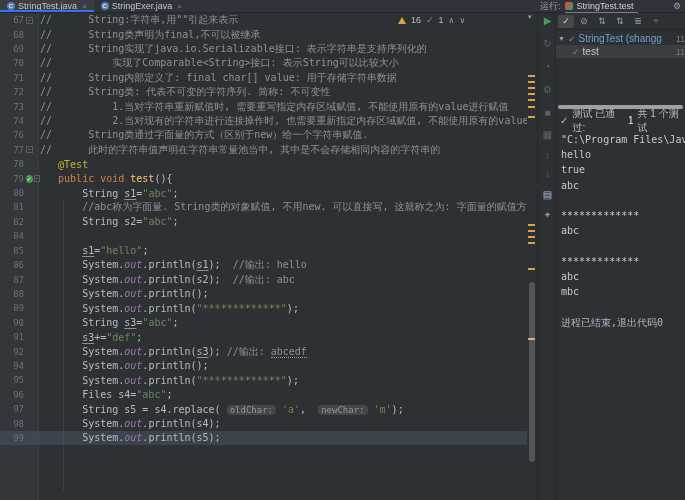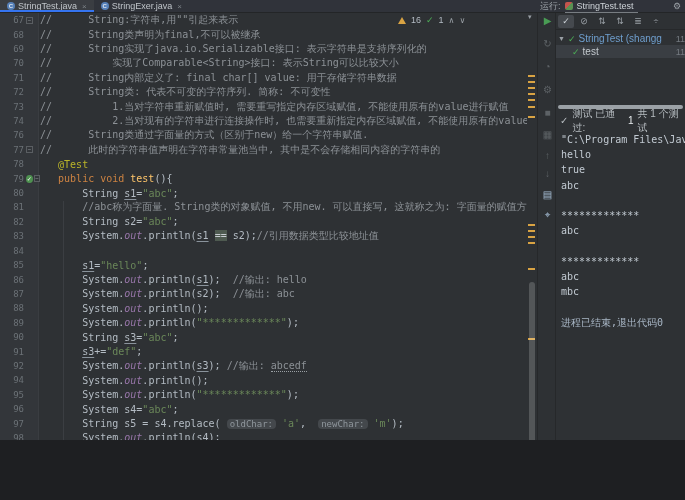--- a/index.html
+++ b/index.html
@@ -1,18 +1,18 @@
 <!DOCTYPE html>
 <html><head>
 <meta charset="utf-8">
 <style>
   * { margin:0; padding:0; box-sizing:border-box; }
   html,body { background:#1e1f22; }
   .app {
-    position:relative; width:685px; height:440px; overflow:hidden;
+    position:relative; width:685px; height:500px; overflow:hidden;
     background:#2e3134; font-family:"Liberation Sans", sans-serif;
     color:#b4bcc4; -webkit-font-smoothing:antialiased;
   }
   
   .topstrip { position:absolute; left:0; top:0; width:685px; height:13px;
     background:#30333a; border-bottom:1px solid #232527; display:flex; }
   .tabs { display:flex; width:537px; }
   .tab { display:flex; align-items:center; gap:3px; padding:0 7px; font-size:9px;
     color:#bfc4c9; position:relative; cursor:default; }
   .tab.active { background:#3a3d42; }
@@ -205,25 +205,20 @@
           <span class="num">81</span>
           <span class="gicons"></span>
           <span class="codetxt"><span class="t-c">       //abc称为字面量. String类的对象赋值, 不用new. 可以直接写, 这就称之为: 字面量的赋值方式</span></span>
         </div>
         <div class="ln">
           <span class="num">82</span>
           <span class="gicons"></span>
           <span class="codetxt"><span class="t-p">       String s2=</span><span class="t-s">"abc"</span><span class="t-p">;</span></span>
         </div>
         <div class="ln">
-          <span class="num">83</span>
-          <span class="gicons"></span>
-          <span class="codetxt"><span class="t-p">       System.</span><span class="t-f">out</span><span class="t-p">.println(</span><span class="t-u">s1</span><span class="t-p"> </span><span class="t-hl">==</span><span class="t-p"> s2);</span><span class="t-c">//引用数据类型比较地址值</span></span>
-        </div>
-        <div class="ln">
           <span class="num">84</span>
           <span class="gicons"></span>
           <span class="codetxt"></span>
         </div>
         <div class="ln">
           <span class="num">85</span>
           <span class="gicons"></span>
           <span class="codetxt"><span class="t-p">       </span><span class="t-u">s1</span><span class="t-p">=</span><span class="t-s">"hello"</span><span class="t-p">;</span></span>
         </div>
         <div class="ln">
@@ -267,21 +262,21 @@
           <span class="codetxt"><span class="t-p">       System.</span><span class="t-f">out</span><span class="t-p">.println();</span></span>
         </div>
         <div class="ln">
           <span class="num">95</span>
           <span class="gicons"></span>
           <span class="codetxt"><span class="t-p">       System.</span><span class="t-f">out</span><span class="t-p">.println(</span><span class="t-s">"*************"</span><span class="t-p">);</span></span>
         </div>
         <div class="ln">
           <span class="num">96</span>
           <span class="gicons"></span>
-          <span class="codetxt"><span class="t-p">       System s4=</span><span class="t-s">"abc"</span><span class="t-p">;</span></span>
+          <span class="codetxt"><span class="t-p">       Files s4=</span><span class="t-s">"abc"</span><span class="t-p">;</span></span>
         </div>
         <div class="ln">
           <span class="num">97</span>
           <span class="gicons"></span>
           <span class="codetxt"><span class="t-p">       String s5 = s4.replace( </span><span class="t-h">oldChar:</span><span class="t-p"> </span><span class="t-s">'a'</span><span class="t-p">,  </span><span class="t-h">newChar:</span><span class="t-p"> </span><span class="t-s">'m'</span><span class="t-p">);</span></span>
         </div>
         <div class="ln">
           <span class="num">98</span>
           <span class="gicons"></span>
           <span class="codetxt"><span class="t-p">       System.</span><span class="t-f">out</span><span class="t-p">.println(s4);</span></span>

